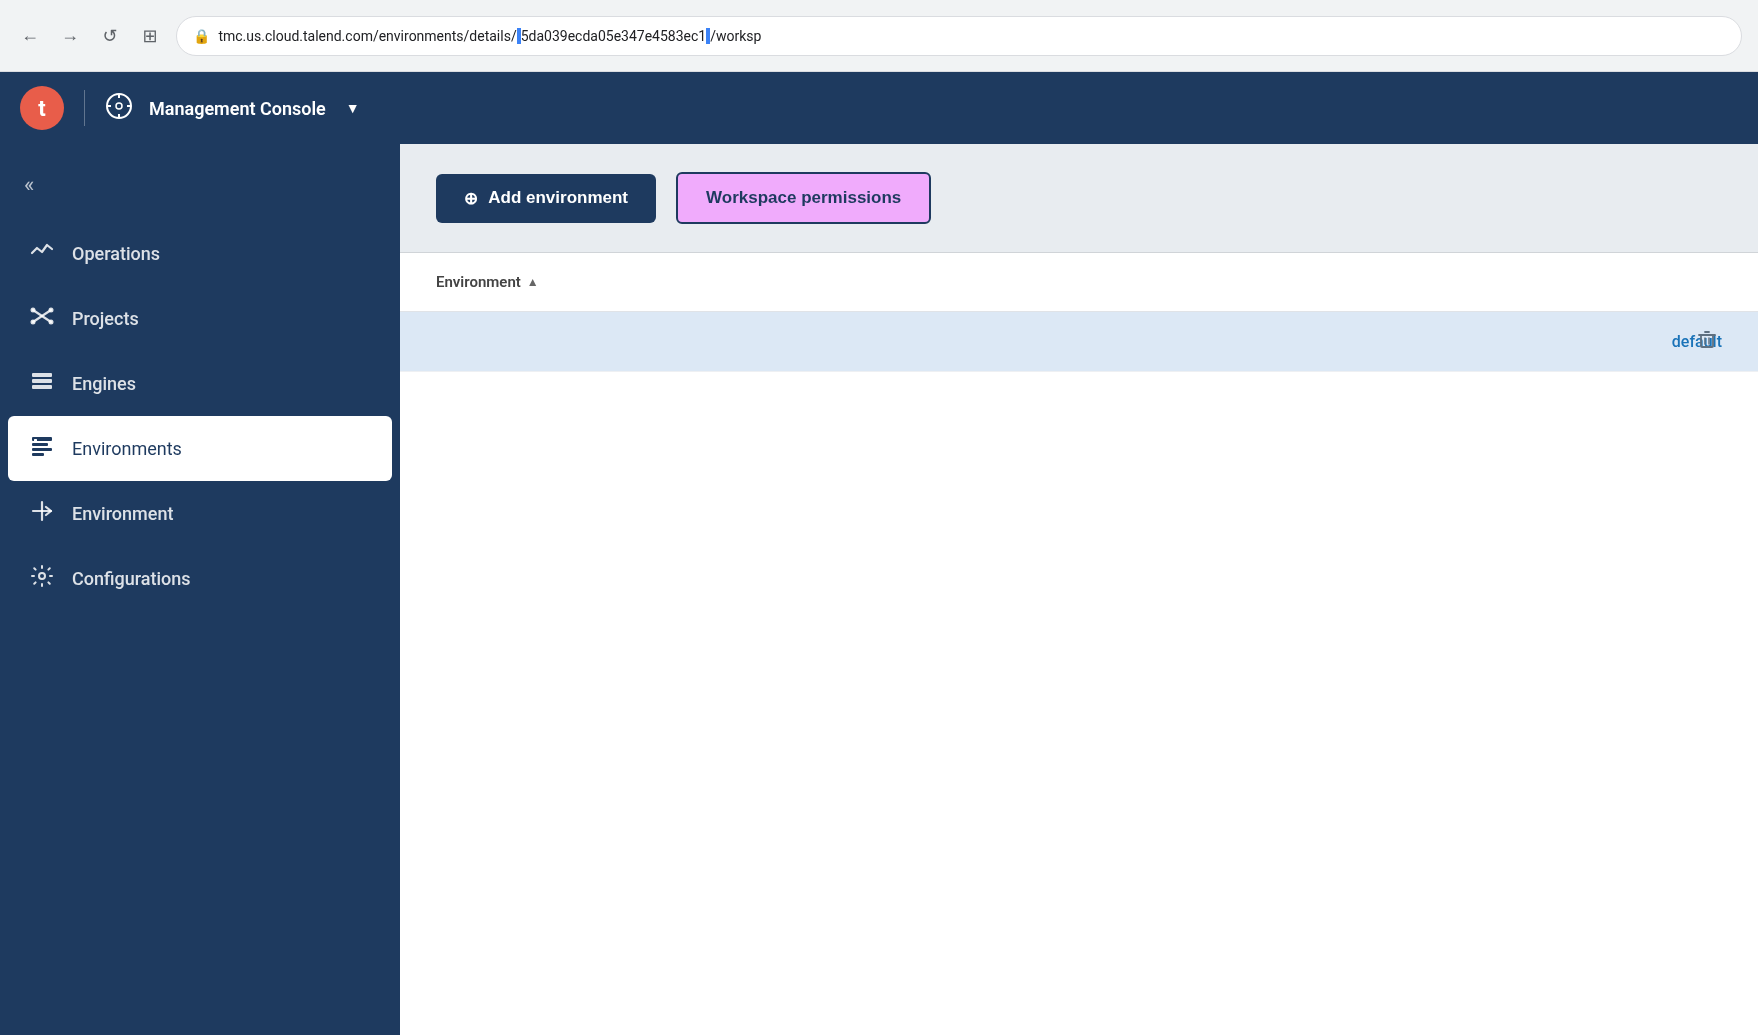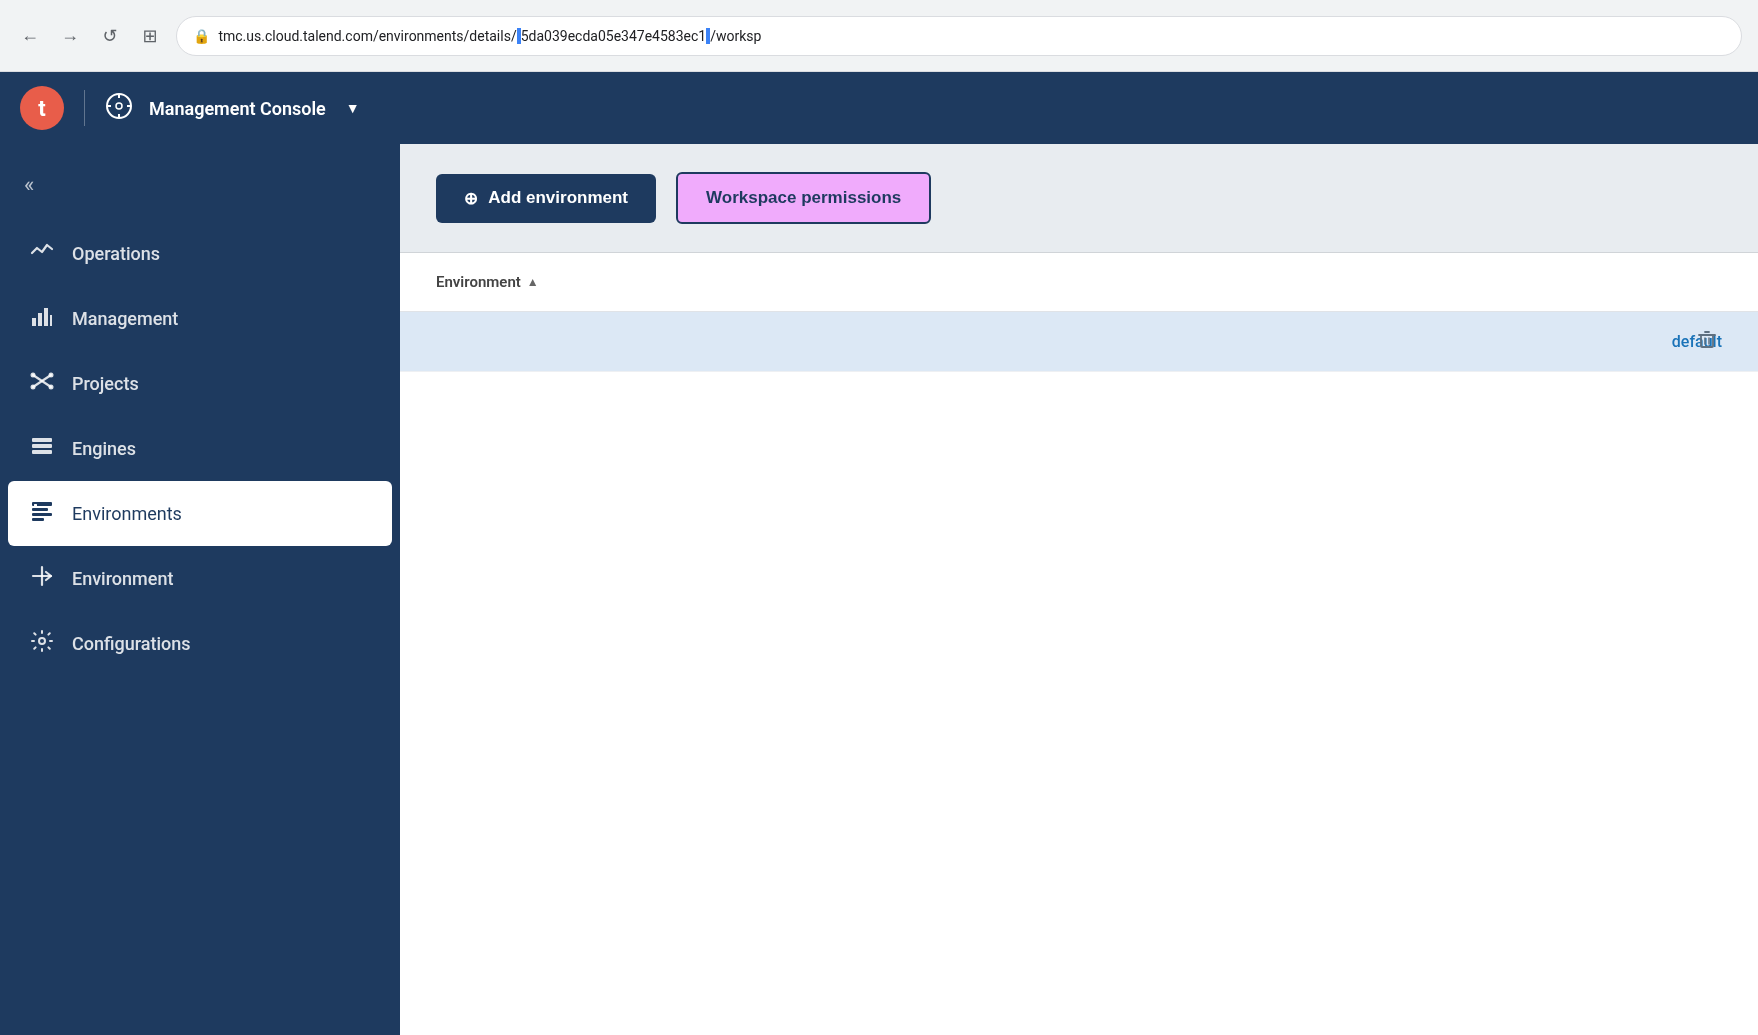--- a/index.html
+++ b/index.html
@@ -308,31 +308,20 @@
 
       <div class="sidebar-item">
         <span class="sidebar-icon">
           <svg width="24" height="24" viewBox="0 0 24 24" fill="none">
             <polyline points="2,14 7,9 12,13 17,6 22,10" stroke="rgba(255,255,255,0.85)" stroke-width="2.2" fill="none" stroke-linejoin="round" stroke-linecap="round"></polyline>
           </svg>
         </span>
         <span class="sidebar-label">Operations</span>
       </div>
 
-      <div class="sidebar-item">
-        <span class="sidebar-icon">
-          <svg width="24" height="24" viewBox="0 0 24 24" fill="none">
-            <rect x="2" y="14" width="4" height="8" fill="rgba(255,255,255,0.85)"></rect>
-            <rect x="8" y="9" width="4" height="13" fill="rgba(255,255,255,0.85)"></rect>
-            <rect x="14" y="4" width="4" height="18" fill="rgba(255,255,255,0.85)"></rect>
-            <rect x="20" y="11" width="2" height="11" fill="rgba(255,255,255,0.85)"></rect>
-          </svg>
-        </span>
-        <span class="sidebar-label">Management</span>
-      </div>
 
       <div class="sidebar-item">
         <span class="sidebar-icon">
           <svg width="24" height="24" viewBox="0 0 24 24" fill="none">
             <line x1="3" y1="6" x2="21" y2="18" stroke="rgba(255,255,255,0.85)" stroke-width="2.2" stroke-linecap="round"></line>
             <line x1="3" y1="18" x2="21" y2="6" stroke="rgba(255,255,255,0.85)" stroke-width="2.2" stroke-linecap="round"></line>
             <circle cx="3" cy="6" r="2.5" fill="rgba(255,255,255,0.85)"></circle>
             <circle cx="21" cy="18" r="2.5" fill="rgba(255,255,255,0.85)"></circle>
             <circle cx="21" cy="6" r="2.5" fill="rgba(255,255,255,0.85)"></circle>
             <circle cx="3" cy="18" r="2.5" fill="rgba(255,255,255,0.85)"></circle>

